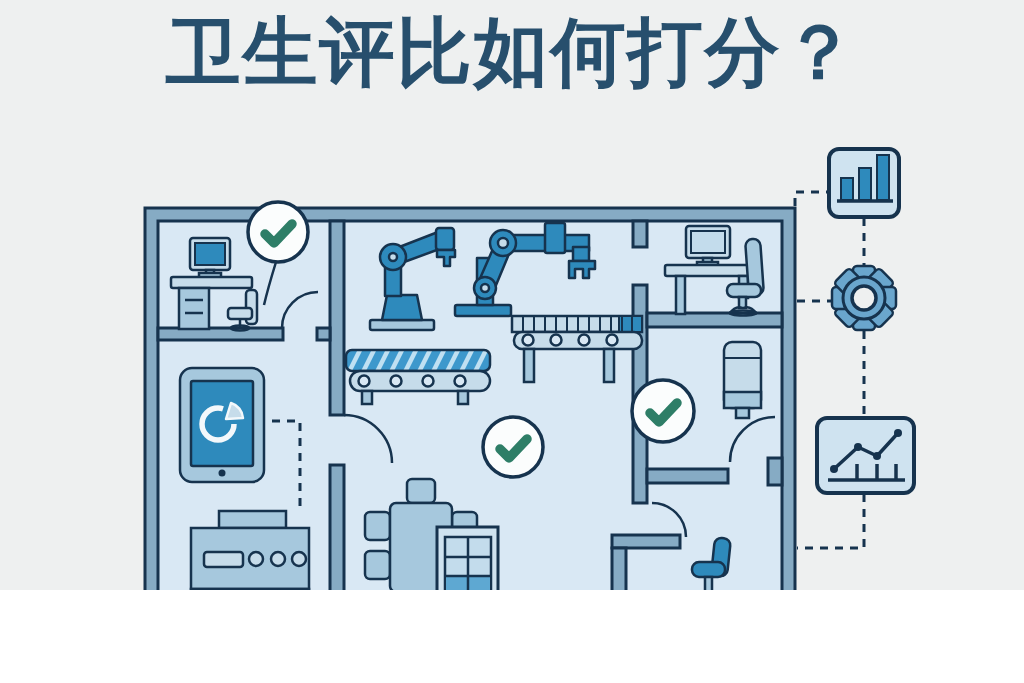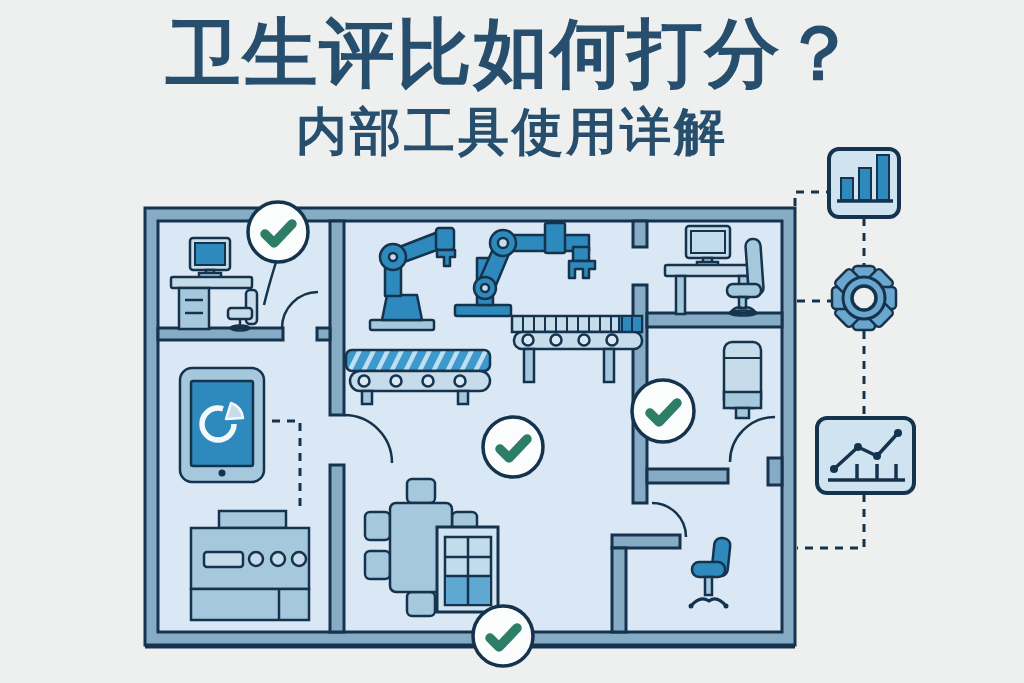--- a/index.html
+++ b/index.html
@@ -3,22 +3,22 @@
 <meta charset="utf-8">
 <style>
   html,body{margin:0;padding:0;}
   :root{
     --background:#eef0f0; --title_text:#274f6d; --wall:#86abc4; --outline:#16334e;
     --room:#d9e8f4; --furniture_light:#c6dcea; --furniture_mid:#a6c8dd;
     --accent_blue:#2e8abc; --check_green:#2e7e67; --check_circle:#fbfdfd;
     --icon_box:#cfe3f0; --gear_blue:#6aa6cd; --hatch_blue:#3d98cc;
     --window_blue:#5ea8d2; --screen_light:#c3dcec;
   }
-  .stage{position:relative;width:1024px;height:683px;background:var(--background);
-    overflow:hidden;font-family:Liberation Sans, sans-serif;}
+  .stage{position:relative;width:1024px;height:590px;background:var(--background);
+    overflow:hidden;font-family:Liberation Serif, serif;}
   .title{position:absolute;top:10px;left:0;width:100%;text-align:center;
     font-size:75px;font-weight:800;color:var(--title_text);letter-spacing:2px;line-height:1.15;}
   .subtitle{position:absolute;top:104px;left:0;width:100%;text-align:center;
     font-size:51px;font-weight:800;color:var(--title_text);letter-spacing:3px;line-height:1.1;}
   svg{position:absolute;left:0;top:0;}
   
   .wallf{fill:var(--wall);stroke:var(--outline);stroke-width:3;}
   .roomf{fill:var(--room);stroke:var(--outline);stroke-width:3;}
   .lf{fill:var(--furniture_light);stroke:var(--outline);stroke-width:2.5;}
   .mf{fill:var(--furniture_mid);stroke:var(--outline);stroke-width:2.5;}
@@ -30,21 +30,20 @@
   .ckm{stroke:var(--check_green);stroke-width:9.5;fill:none;stroke-linecap:round;stroke-linejoin:round;}
   .ib{fill:var(--icon_box);stroke:var(--outline);stroke-width:4;}
   .gf{fill:var(--gear_blue);stroke:var(--outline);}
 </style>
 </head>
 <body>
 
 <div class="stage">
 
   <div class="title">卫生评比如何打分？</div>
-  <div class="subtitle">内部工具使用详解</div>
 
   <svg width="1024" height="683" viewBox="0 0 1024 683">
     <defs>
       <clipPath id="cv1clip">
           <rect x="346" y="350" width="144" height="21" rx="6"></rect>
         </clipPath>
     </defs>
 
     <g>
       <rect class="wallf" x="145" y="208" width="650" height="437"></rect>

